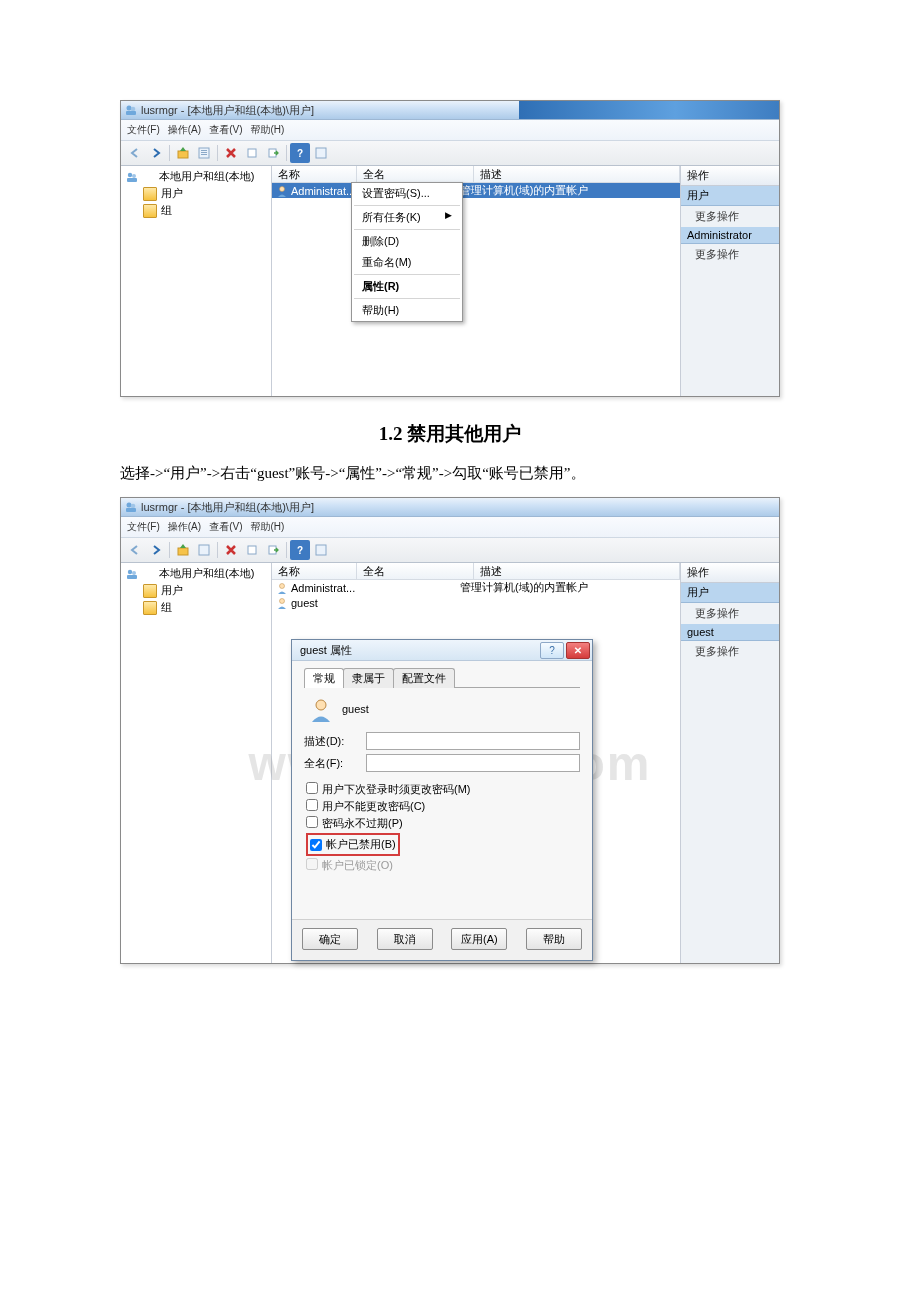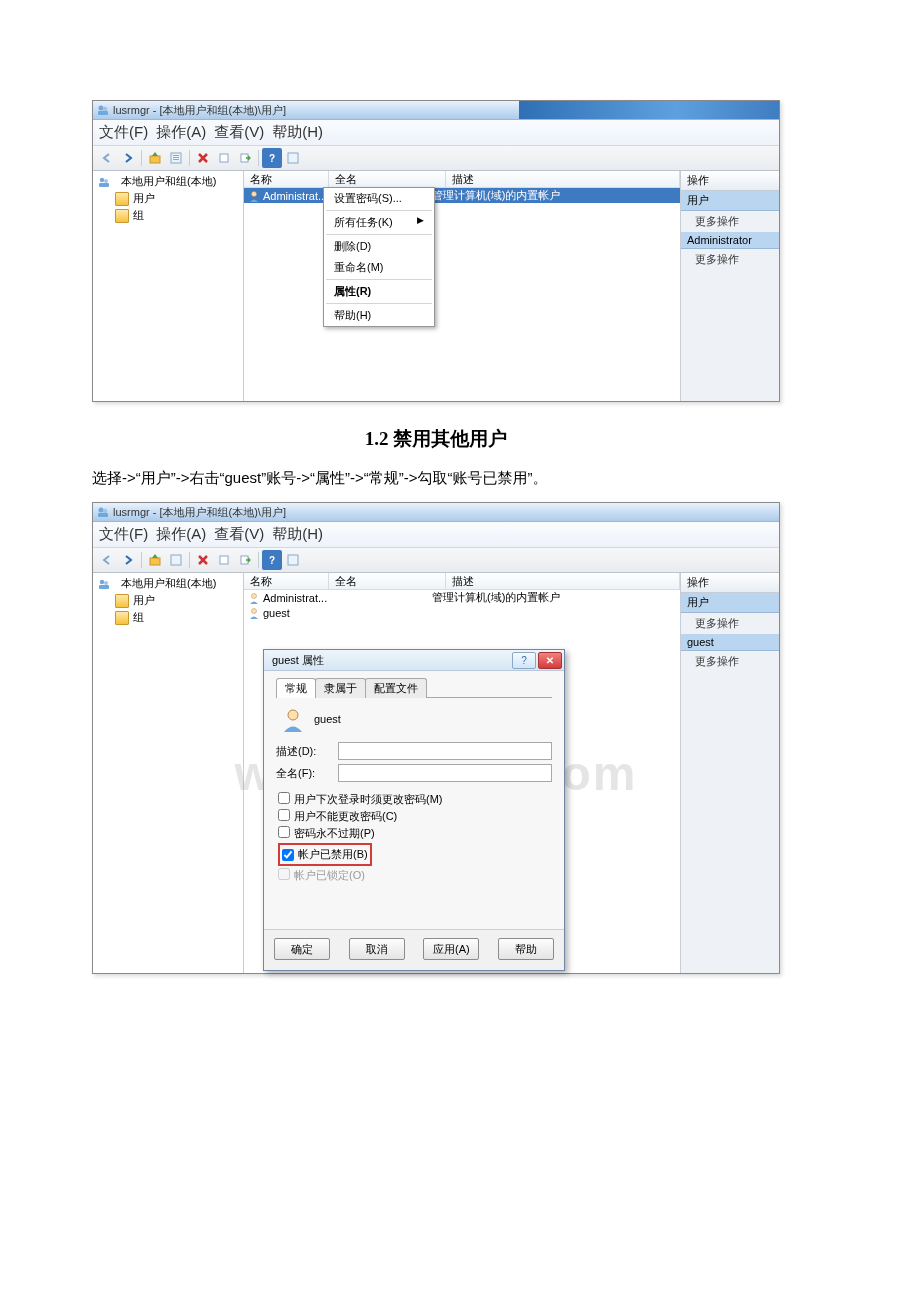--- a/index.html
+++ b/index.html
@@ -2,21 +2,21 @@
 <html><head>
 <meta charset="utf-8">
 <style>
   body {
     margin: 0;
     background: #fff;
     font-family: "Microsoft YaHei", "SimSun", Arial, sans-serif;
     width: 920px;
   }
   .page {
-    padding: 100px 140px 200px 92px;
+    padding: 100px 140px 200px 120px;
   }
 
   
   .window {
     border: 1px solid #8a8a8a;
     background: #fff;
     margin-bottom: 12px;
     box-shadow: 2px 2px 4px rgba(0,0,0,0.15);
   }
   .titlebar {
@@ -35,21 +35,21 @@
   .titlebar-right {
     position: absolute; right: 0; top: 0; bottom: 0;
     width: 260px;
     background: linear-gradient(to right, #2f6fb5 0%, #5ea0df 60%, #3e7dc1 100%);
   }
   .titlebar-right::after{
     content:""; position:absolute; left:20px; top:3px; width:40px; height:12px;
   }
   .menubar {
     display: flex; gap: 8px;
-    font-size: 15px; color: #333;
+    font-size: 10px; color: #333;
     padding: 3px 6px;
     background: linear-gradient(to bottom,#f9fbfe 0%,#eef3fa 100%);
     border-bottom: 1px solid #cfd8e3;
   }
   .menubar span { white-space: nowrap; }
   .toolbar {
     display:flex; align-items:center; gap:1px;
     padding: 2px 4px;
     background: linear-gradient(to bottom,#f6f7f9 0%,#e9ecef 100%);
     border-bottom:1px solid #b9c2ce;
@@ -57,21 +57,21 @@
   .sep { width:1px; height:16px; background:#c7cdd7; margin:0 2px; }
   .tbtn {
     width:18px; height:18px; display:flex; align-items:center; justify-content:center;
     border:1px solid transparent; border-radius:2px;
   }
 
   
   .panes { display:flex; height:230px; }
   .panes2 { display:flex; height:400px; position:relative; }
   .tree-pane { width:150px; border-right:1px solid #c7cdd7; background:#fff; font-size:11px; padding:2px 0; }
-  .tree-root { display:flex; align-items:center; gap:10px; padding:1px 4px; }
+  .tree-root { display:flex; align-items:center; gap:20px; padding:1px 4px; }
   .tree-child { display:flex; align-items:center; gap:4px; padding:1px 4px 1px 22px; }
   .tree-icon { width:12px; height:12px; display:inline-block; }
   .folder { background: linear-gradient(to bottom,#ffe9a8,#f6c23e); border:1px solid #c9972a; border-radius:1px; }
   .people-icon svg { display:block; }
 
   .list-pane { flex:1; border-right:1px solid #c7cdd7; background:#fff; font-size:11px; position:relative; }
   .list-header { display:flex; border-bottom:1px solid #d5dbe3; background:linear-gradient(to bottom,#fff,#eef3f8); height:16px; }
   .list-header .col { padding:1px 6px; border-right:1px solid #d5dbe3; }
   .col-name { width:72px; }
   .col-full { width:104px; }
@@ -92,21 +92,21 @@
 
   
   .ctx { position:absolute; left:79px; top:16px; width:110px; background:#fff; border:1px solid #969696; box-shadow:2px 2px 4px rgba(0,0,0,0.3); font-size:11px; }
   .ctx .mi { padding:3px 10px 3px 10px; display:flex; align-items:flex-start; justify-content:space-between; }
   .ctx .mi.bold { font-weight:700; }
   .ctx .sepline { height:0; border-top:1px solid #d5d5d5; margin:1px 2px; }
   .ctx .arrow { font-size:9px; }
 
   
   h2.sec-title { text-align:center; font-family:"Times New Roman","SimSun",serif; font-size:19px; font-weight:700; margin:24px 0 14px; }
-  .doc-text { font-family:Liberation Sans, sans-serif; font-size:15px; line-height:1.6; margin:0 0 12px; }
+  .doc-text { font-family:Liberation Serif, serif; font-size:15px; line-height:1.6; margin:0 0 12px; }
   .doc-text.indent { text-indent:2em; }
 
   
   .watermark {
     position:absolute; left:50%; top:50%; transform:translate(-50%,-50%);
     font-size:48px; font-weight:700; color:rgba(150,150,150,0.25);
     letter-spacing:2px; pointer-events:none; white-space:nowrap;
     font-family:Arial,sans-serif; z-index:1;
   }
 

